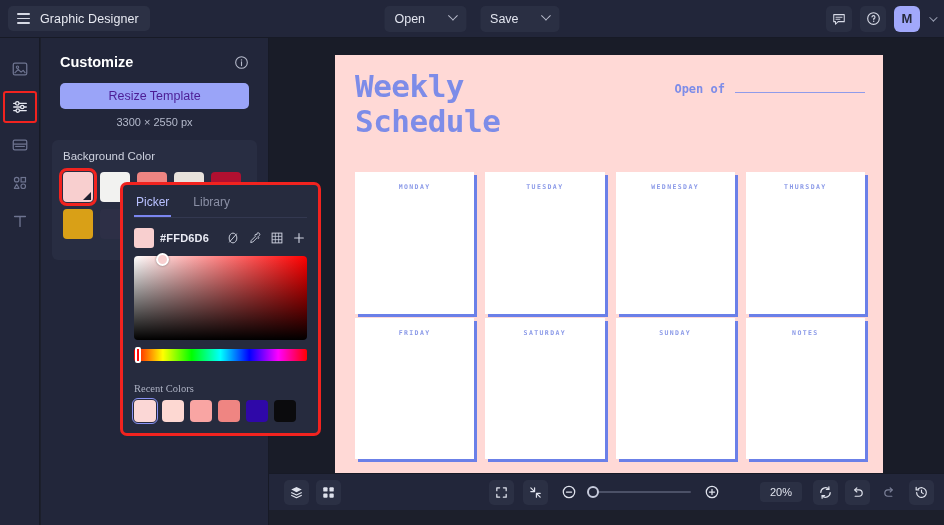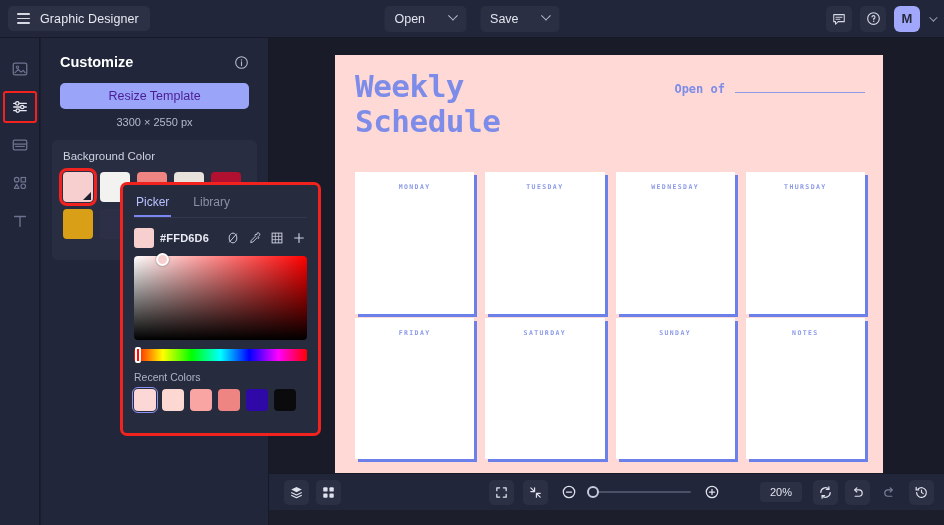--- a/index.html
+++ b/index.html
@@ -131,21 +131,21 @@
     left: 22px; top: -3px;
   }
   .hue-bar {
     margin-top: 9px; height: 12px; border-radius: 2px; position: relative;
     background: linear-gradient(to right, #ff0000, #ffff00, #00ff00, #00ffff, #0000ff, #ff00ff, #ff0000);
   }
   .hue-handle {
     position: absolute; left: 1px; top: -2px; width: 6px; height: 16px;
     background: #ff0a0a; border: 2px solid #ffffff; border-radius: 2px;
   }
-  .recent-label { color: #aeb3c4; font-size: 10.5px; margin-top: 10px; }
+  .recent-label { color: #aeb3c4; font-size: 10.5px; margin-top: 22px; font-family: Liberation Serif, serif; }
   .recent-row { display: flex; gap: 6px; margin-top: 6px; }
   .recent-sw { width: 22px; height: 22px; border-radius: 4px; cursor: pointer; }
   .recent-sw.sel { outline: 1.5px solid #8a93f5; outline-offset: 1px; }
 
   
   .canvas-area {
     position: absolute; left: 269px; top: 38px; right: 0; bottom: 37px;
     background: #191c28;
   }
   .doc {

